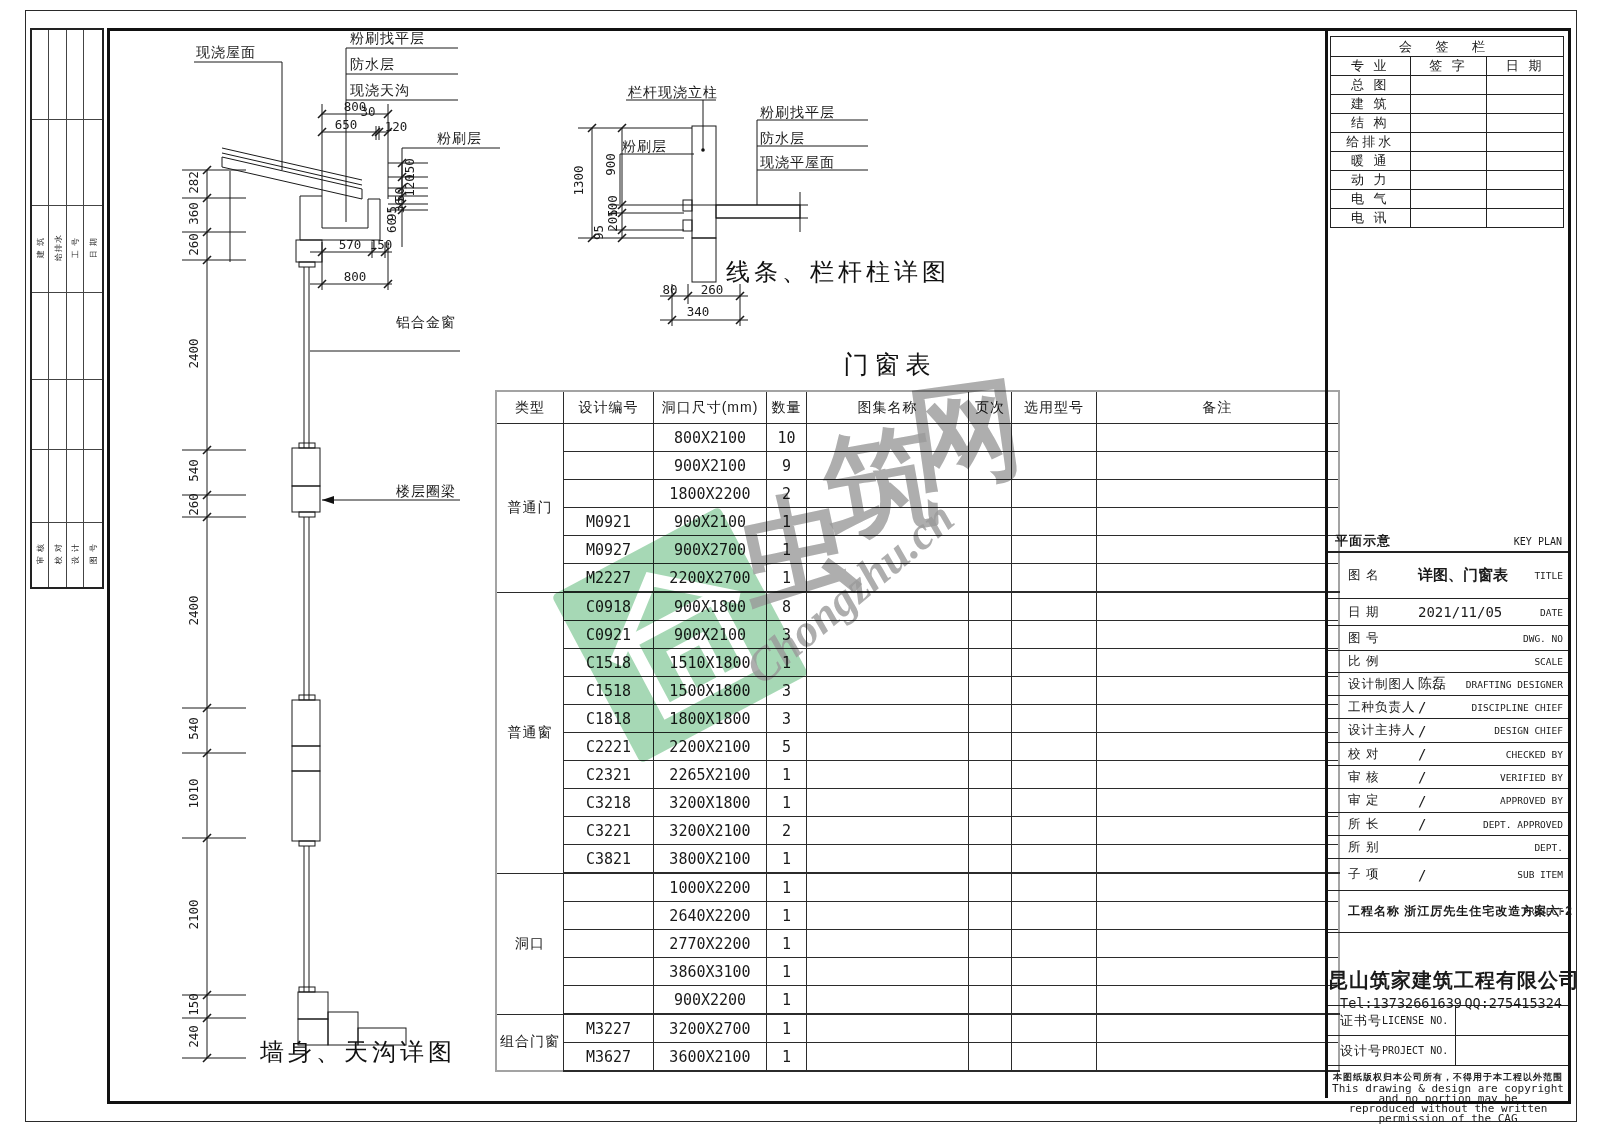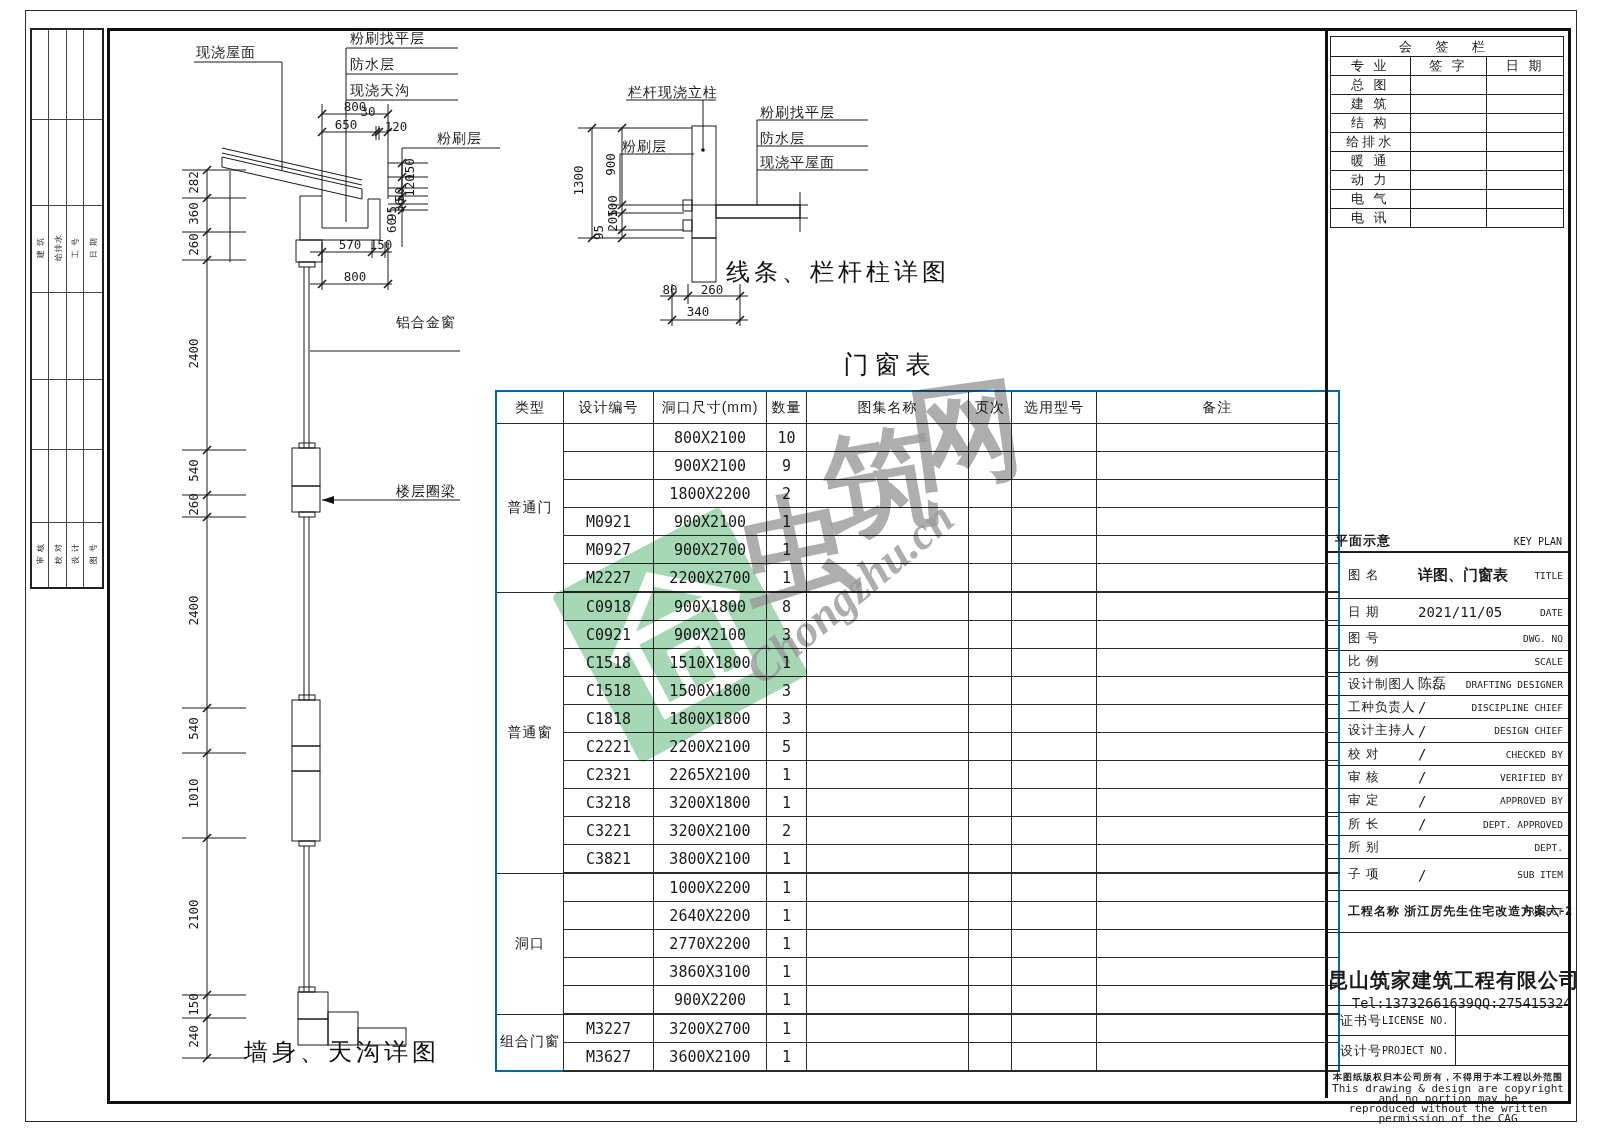--- a/index.html
+++ b/index.html
@@ -30,21 +30,21 @@
   svg.linework .tk{stroke-width:1.6}
   svg.linework .fil{fill:#111;stroke:none}
   
   #schedule-host{position:absolute;left:495px;top:390px}
   table.sched{border-collapse:collapse;table-layout:fixed;background:transparent}
   table.sched th,table.sched td{border:1px solid #2b2b2b;padding:0 3px;text-align:center;
       overflow:hidden;white-space:nowrap}
   table.sched th{height:31px;font-size:14px;font-weight:normal;letter-spacing:1px}
   table.sched td{height:27px;font-size:15px;font-family:"DejaVu Sans Mono",monospace}
   table.sched td.typ{font-family:Liberation Mono, monospace;font-size:14px;letter-spacing:1px}
-  table.sched{border:2px solid #0369a1}
+  table.sched{border:2px solid #a3a3a3}
   table.sched tr.gend td{border-bottom-width:2px}
   
   .title-block{position:absolute;left:1325px;top:28px;width:240px;height:1070px;border-left:3px solid #111}
   .sign-table{position:absolute;left:2px;top:8px;width:234px;border-collapse:collapse}
   .sign-table th,.sign-table td{border:1px solid #222;font-size:13px;font-weight:normal;
       text-align:center;height:17px;letter-spacing:3px;padding:0}
   .sign-table th.bt{height:19px;letter-spacing:10px}
   .keyplan-row{position:absolute;left:0;top:503px;width:240px;height:21px;display:flex;
       align-items:center;justify-content:space-between;border-bottom:1px solid #222;box-sizing:border-box}
   .keyplan-row .cn{font-size:13px;margin-left:7px;letter-spacing:1px;font-weight:bold}
@@ -52,21 +52,21 @@
   .tb-rows{position:absolute;left:0;top:524px;width:240px}
   .tb-row{display:flex;align-items:center;border-top:1px solid #222;box-sizing:border-box;position:relative}
   .tb-row .cn{font-size:12.5px;margin-left:20px;letter-spacing:1px;white-space:nowrap;min-width:70px}
   .tb-row .val{font-size:14px;white-space:nowrap;flex:1;font-family:"DejaVu Sans Mono",monospace}
   .tb-row .en{font-size:9.5px;margin-right:5px;font-family:"DejaVu Sans Mono",monospace;white-space:nowrap}
   .tb-row.big .val{font-size:15px;font-weight:bold;font-family:"Liberation Sans",sans-serif}
   .proj-row .cn{font-size:12px;min-width:0;font-weight:bold}
   .company{border-top:1px solid #222;box-sizing:border-box;position:relative;text-align:center}
   .company .nm{font-size:20px;font-weight:bold;letter-spacing:1px;margin-top:34px;white-space:nowrap}
   .company .tq{display:flex;justify-content:space-between;font-family:"DejaVu Sans Mono",monospace;
-      font-size:13.5px;padding:1px 6px 0 24px}
+      font-size:13.5px;padding:1px 6px 0 12px}
   .lic-row{display:flex;border-top:1px solid #222;box-sizing:border-box;align-items:center}
   .lic-row .lcell{width:128px;border-right:1px solid #222;align-self:stretch;display:flex;
       align-items:center;padding-left:12px;box-sizing:border-box}
   .lic-row .lcell .cn{font-size:13px;letter-spacing:1px}
   .lic-row .lcell .en{font-size:10px;font-family:"DejaVu Sans Mono",monospace}
   .copyright{border-top:1px solid #222;text-align:center;box-sizing:border-box;padding-top:5px}
   .copyright .cn{font-size:9px;font-weight:bold;letter-spacing:1px}
   .copyright .en{font-size:11px;font-family:"DejaVu Sans Mono",monospace;line-height:10px}
   
   .watermark{position:absolute;left:0;top:0;width:1600px;height:1130px;pointer-events:none;
@@ -283,21 +283,21 @@
     </g>
   </svg>
 
   <span class="lb" style="left:196px;top:44px">现浇屋面</span>
   <span class="lb" style="left:350px;top:30px">粉刷找平层</span>
   <span class="lb" style="left:350px;top:56px">防水层</span>
   <span class="lb" style="left:350px;top:82px">现浇天沟</span>
   <span class="lb" style="left:437px;top:130px">粉刷层</span>
   <span class="lb" style="left:396px;top:314px">铝合金窗</span>
   <span class="lb" style="left:396px;top:483px">楼层圈梁</span>
-  <span class="ttl" style="left:244px;top:1036px">墙身、天沟详图</span>
+  <span class="ttl" style="left:260px;top:1036px">墙身、天沟详图</span>
 
   <span class="dim" style="left:322px;top:99px;width:66px">800</span>
   <span class="dim" style="left:320px;top:117px;width:52px">650</span>
   <span class="dim" style="left:356px;top:104px;width:24px">30</span>
   <span class="dim" style="left:381px;top:119px;width:30px">120</span>
   <span class="dim" style="left:334px;top:237px;width:32px">570</span>
   <span class="dim" style="left:364px;top:237px;width:34px">150</span>
   <span class="dim" style="left:322px;top:269px;width:66px">800</span>
 
   <span class="dimv" style="left:173px;top:175px">282</span>

